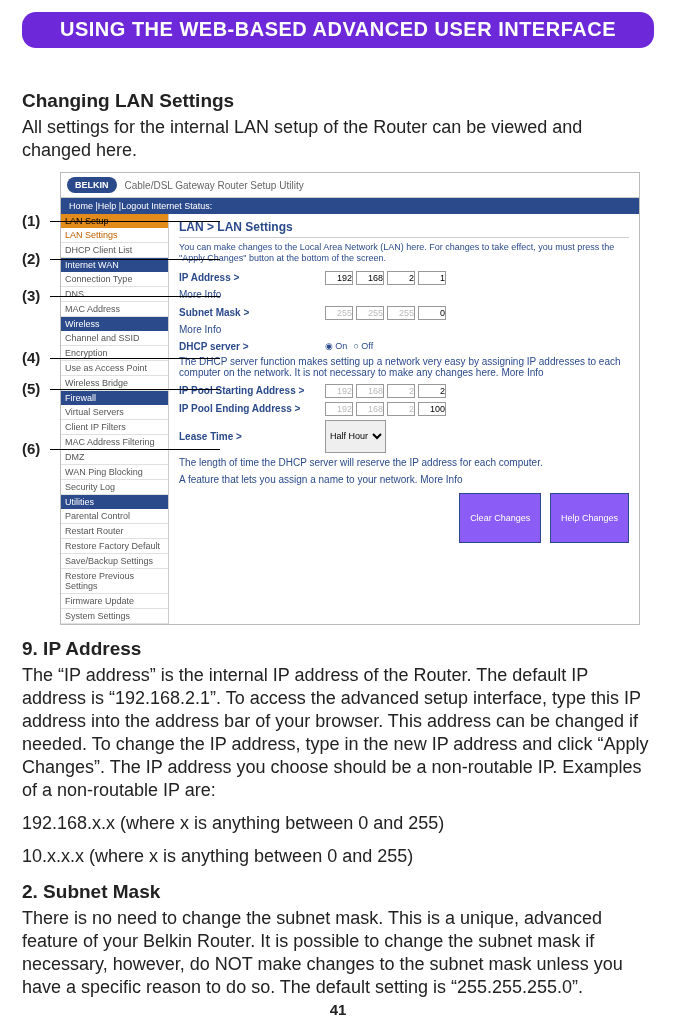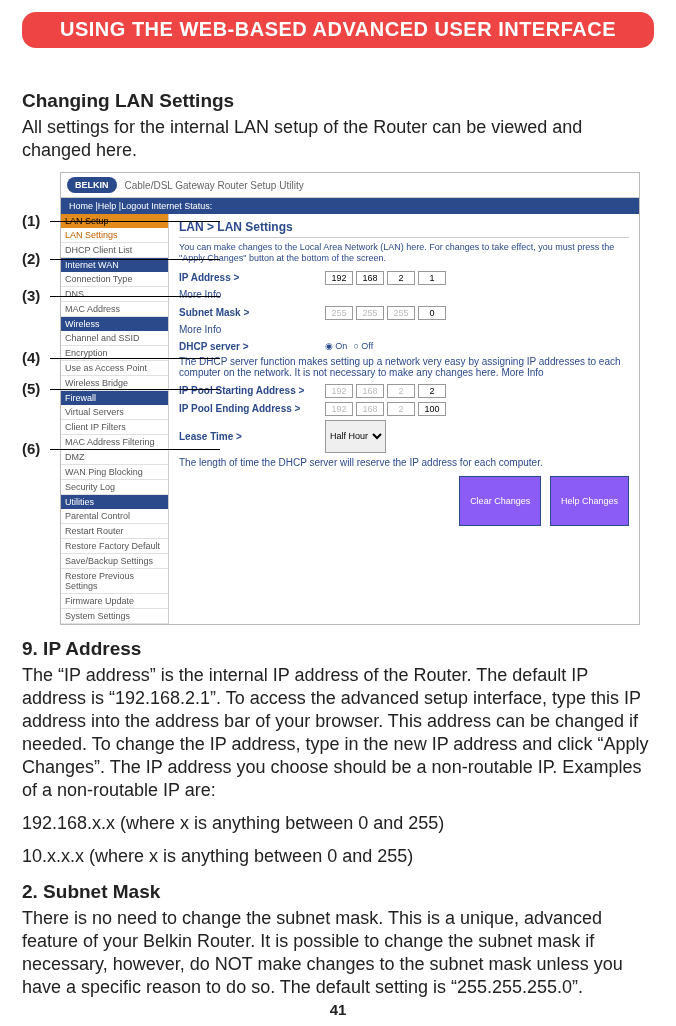--- a/index.html
+++ b/index.html
@@ -6,21 +6,21 @@
   body {
     width: 676px;
     height: 1026px;
     font-family: "Trebuchet MS", "Arial Narrow", Arial, sans-serif;
     color: #222;
     background: #fff;
     padding: 12px 22px 10px 22px;
     position: relative;
   }
   .title-bar {
-    background: #ef4444;
+    background: #6d28d9;
     color: #fff;
     text-align: center;
     border-radius: 14px;
     padding: 6px 0 7px;
     font-size: 20px;
     letter-spacing: 0.5px;
     font-weight: 600;
     margin-bottom: 42px;
     font-stretch: condensed;
   }
@@ -112,21 +112,21 @@
   .nav .sec { background: #2b4a8b; color:#fff; padding:2px 4px; }
   .nav .sec.orange { background:#e38b1a; color:#000; }
   .nav .item { padding:2px 4px; color:#555; border-bottom:1px solid #e0e0e0; background:#fff;}
   .nav .item.sel { color:#c06000; }
   .panel { flex:1; padding: 6px 10px 10px; }
   .panel h3 { color:#2b4a8b; font-size:12px; font-weight:700; border-bottom:1px solid #ccc; padding-bottom:3px; margin-bottom:4px;}
   .panel .desc { color:#2b4a8b; font-size:9px; margin-bottom:6px; line-height:1.25;}
   .row { display:flex; align-items:center; margin:4px 0; gap:6px;}
   .row .lbl { width:140px; color:#2b4a8b; font-weight:700; font-size:10px;}
   .oct { display:flex; gap:3px; }
-  .oct input { width:28px; height:14px; font-size:9px; border:1px solid #999; text-align:center; background:#fff;}
+  .oct input { width:28px; height:14px; font-size:9px; border:1px solid #999; text-align:right; background:#fff;}
   .oct input.dim { color:#bbb; }
   .panel .sub { color:#2b4a8b; font-size:10px; margin:2px 0 6px;}
   .radio { font-size:9px; color:#2b4a8b;}
   select.tiny { font-size:9px; height:33px; border:1px solid #999;}
   input.wide { font-size:9px; height:14px; width:90px; border:1px solid #999; padding:0 2px;}
   .btns { text-align:right; margin-top:8px;}
   .btns button { background:#8b5cf6; color:#fff; border:1px solid #2b4a8b; font-size:9px; padding:19px 10px; margin-left:6px;}
 
   .pgnum {
     position: absolute;
@@ -242,20 +242,21 @@
             <input value="100" style="">
           </div>
         </div>
 
         <div class="row">
           <div class="lbl">Lease Time &gt;</div>
           <select class="tiny"><option>Half Hour</option></select>
         </div>
         <div class="sub">The length of time the DHCP server will reserve the IP address for each computer.</div>
 
+        <div class="sub">A feature that lets you assign a name to your network. More Info</div>
 
         <div class="btns">
           <button>Clear Changes</button>
           <button>Help Changes</button>
         </div>
       </div>
     </div>
   </div>
 </div>
 

